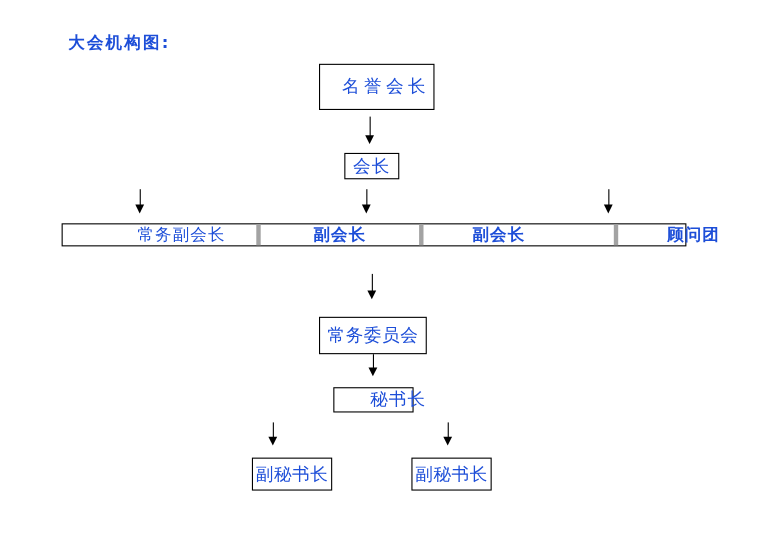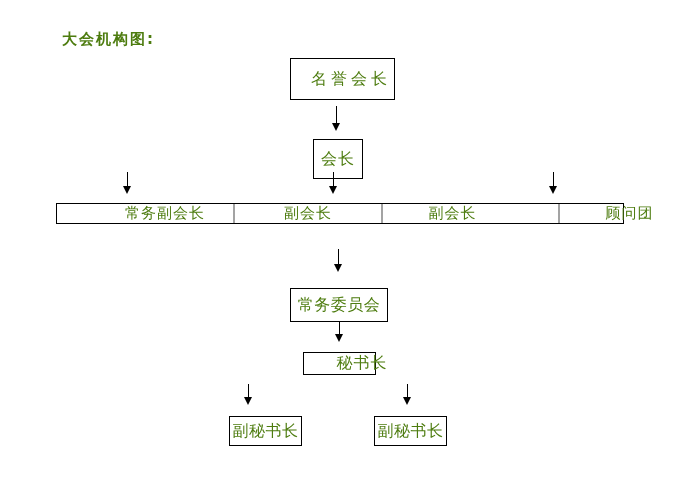--- a/index.html
+++ b/index.html
@@ -1,20 +1,20 @@
 <!DOCTYPE html>
 <html><head>
 <meta charset="utf-8">
 <style>
   html,body{margin:0;padding:0;background:#ffffff;}
   #canvas{
     position:relative;
     width:699px;height:490px;
     background:#ffffff;
-    color:#4d7c0f;
+    color:#1d4ed8;
     font-family:"DejaVu Sans","Liberation Sans",sans-serif;
     overflow:hidden;
   }
   .title{
     position:absolute;left:62px;top:30px;
     font-size:15px;font-weight:bold;letter-spacing:2px;
     white-space:nowrap;
   }
   .obox{
     position:absolute;box-sizing:border-box;
@@ -27,21 +27,21 @@
     position:absolute;left:56px;top:203px;width:568px;height:21px;
     box-sizing:border-box;border:1px solid #000;background:#ffffff;
     display:flex;
     padding-left:40px;
   }
   .ocell{
     box-sizing:border-box;flex-shrink:0;height:100%;
     display:flex;align-items:center;justify-content:center;
     font-size:15px;letter-spacing:1px;white-space:nowrap;
   }
-  .ocell + .ocell{border-left:2px solid #a3a3a3;}
+  .ocell + .ocell{border-left:4px solid #a3a3a3;font-weight:bold;}
   .arrow{position:absolute;width:9px;}
   .arrow .shaft{position:absolute;left:4px;top:0;bottom:6px;width:1px;background:#000;}
   .arrow .head{
     position:absolute;left:0;bottom:0;width:0;height:0;
     border-left:4.5px solid transparent;border-right:4.5px solid transparent;
     border-top:8px solid #000;
   }
 </style>
 </head>
 <body>
@@ -50,21 +50,21 @@
 
   <div class="title">大会机构图:</div>
 
   <div class="obox spaced" style="left:290px;top:58px;width:105px;height:42px;">名誉会长</div>
 
   <div class="arrow" style="left:332px;top:106px;height:25px;">
     <div class="shaft"></div>
     <div class="head"></div>
   </div>
 
-  <div class="obox" style="left:313px;top:139px;width:50px;height:40px;text-align:center;">会长</div>
+  <div class="obox" style="left:313px;top:139px;width:50px;height:24px;text-align:center;">会长</div>
 
   <div class="arrow" style="left:123px;top:172px;height:22px;">
     <div class="shaft"></div>
     <div class="head"></div>
   </div>
   <div class="arrow" style="left:329px;top:172px;height:22px;">
     <div class="shaft"></div>
     <div class="head"></div>
   </div>
   <div class="arrow" style="left:549px;top:172px;height:22px;">

